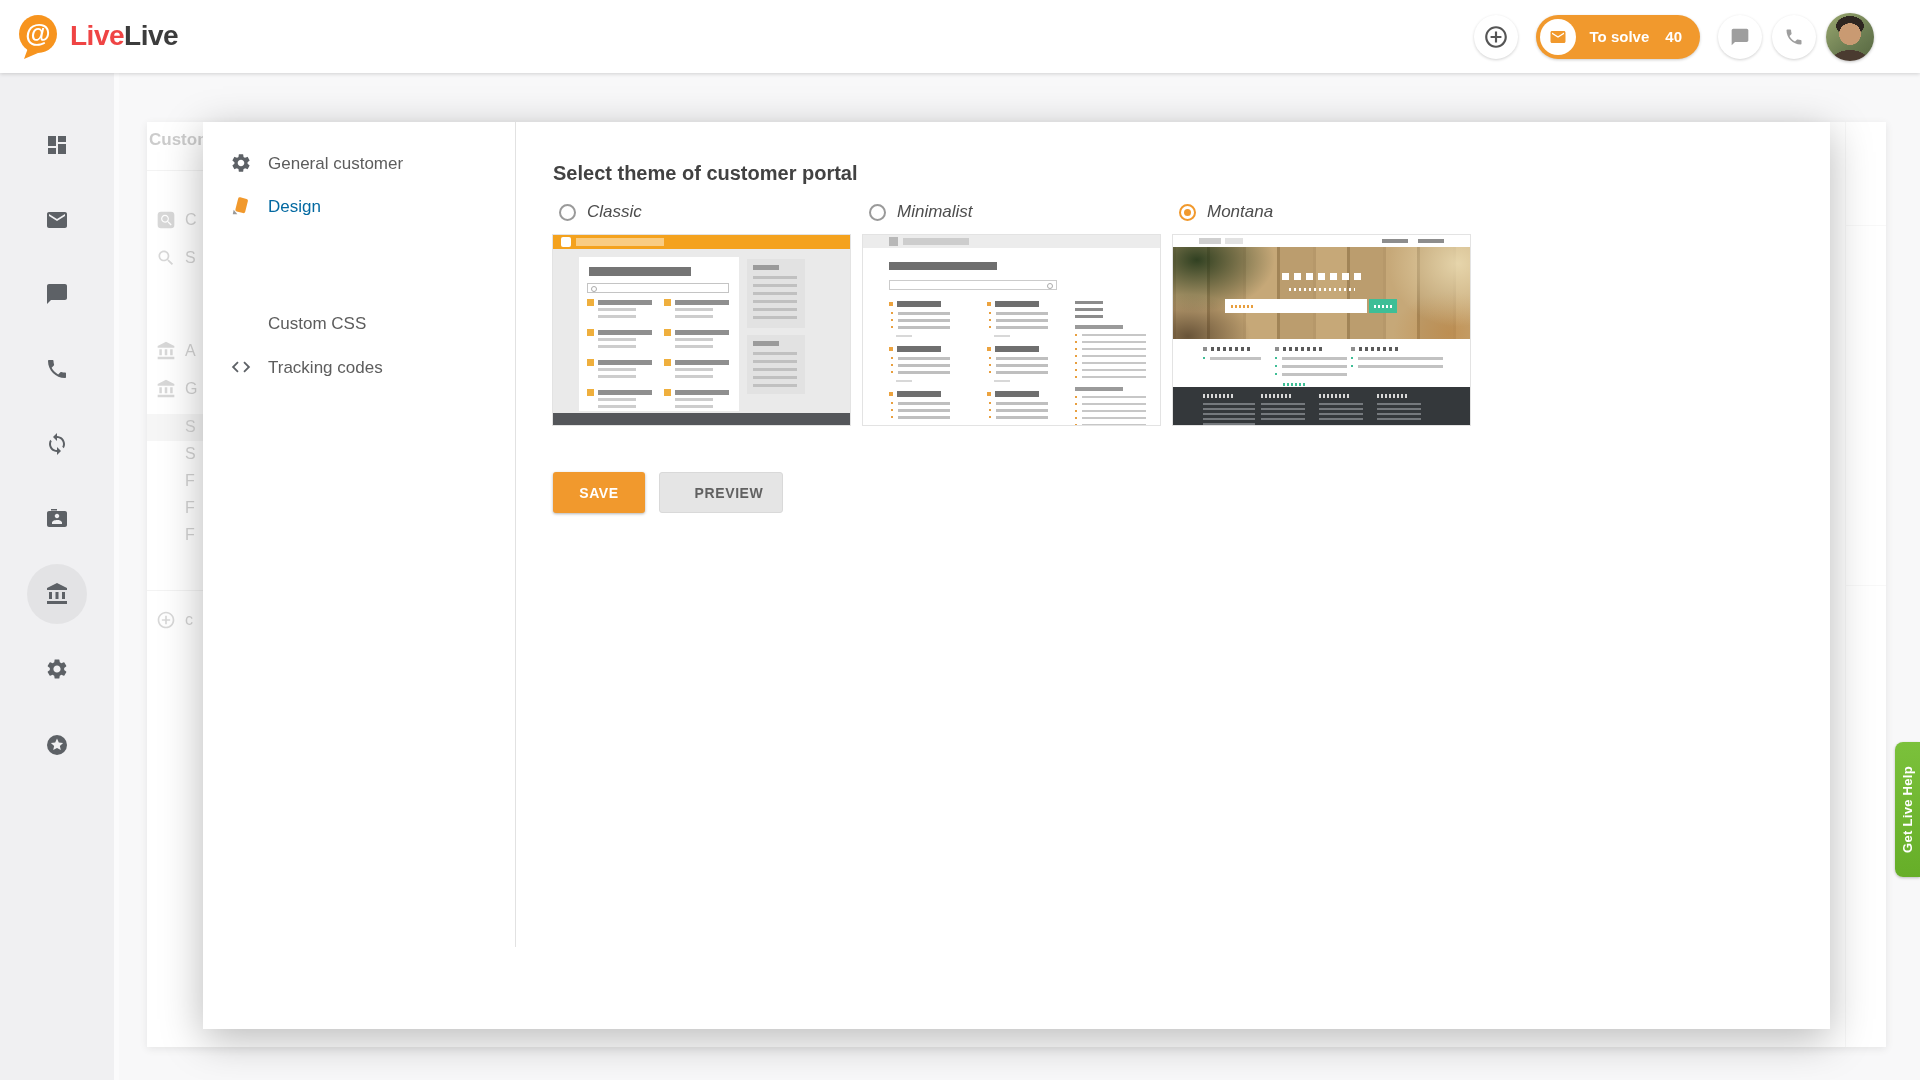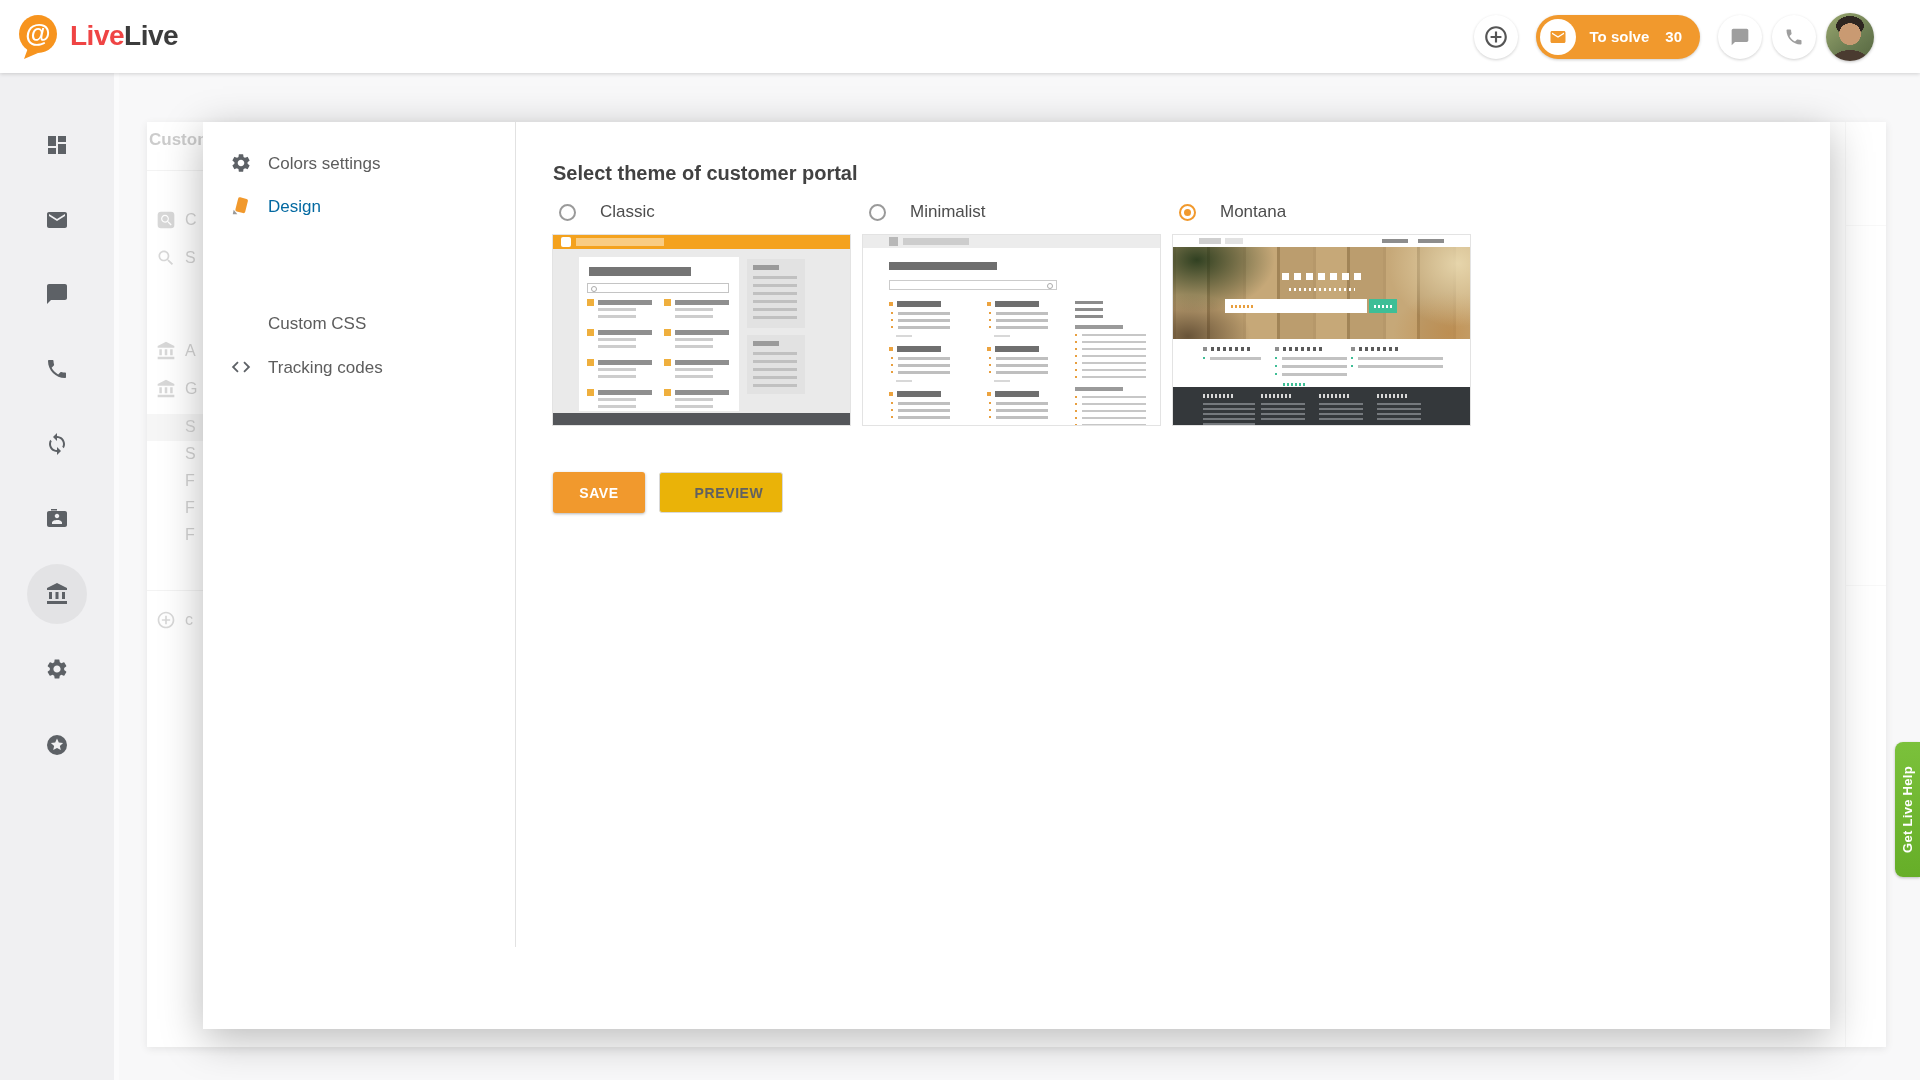--- a/index.html
+++ b/index.html
@@ -60,25 +60,25 @@
   .nav-item .nlabel { position:absolute; left:65px; top:7px; font-size:17px; color:#5d5d5d; }
   .nav-item.active .nlabel { color:#0369a1; }
   .modal-content { position:relative; flex:1; }
   .content-heading { position:absolute; left:37px; top:40px; font-size:20px; font-weight:bold; color:#424242; }
   .theme-grid { position:absolute; left:37px; top:78px; display:flex; gap:13px; }
   .theme-col { width:297px; }
   .radio-row { display:flex; align-items:center; height:24px; margin-bottom:11px; cursor:pointer; }
   .radio { width:17px; height:17px; border-radius:50%; border:2px solid #9a9a9a; margin-left:6px; position:relative; }
   .radio.checked { border-color:#F1992D; }
   .radio.checked::after { content:''; position:absolute; left:3px; top:3px; width:7px; height:7px; border-radius:50%; background:#F1992D; }
-  .radio-label { margin-left:24px; font-size:17px; color:#4d4d4d; }
+  .radio-label { margin-left:11px; font-size:17px; color:#4d4d4d;font-style:italic; }
   .btn-row { position:absolute; left:37px; top:350px; display:flex; gap:14px; }
   .btn { height:41px; border-radius:3px; font-size:14px; font-weight:bold; letter-spacing:.6px; display:flex; align-items:center; justify-content:center; cursor:pointer; }
   .btn-save { width:92px; background:#F1992D; color:#fff; box-shadow:0 1px 3px rgba(0,0,0,.3); }
-  .btn-preview { width:124px; background:#eab308; color:#616161; border:1px solid #d9d9d9;padding-left:16px; }
+  .btn-preview { width:124px; background:#e5e5e5; color:#616161; border:1px solid #d9d9d9;padding-left:16px; }
 
   
   .thumb { width:297px; height:190px; position:relative; overflow:hidden; cursor:pointer; box-shadow:0 0 0 1px #e3e3e3; }
 
   
   .thumb.classic { background:#eaeaea; }
   .c-top { position:absolute; left:0; top:0; width:100%; height:14px; background:#F4A21E; }
   .c-top-sq { position:absolute; left:8px; top:2px; width:10px; height:10px; background:#fff; border-radius:2px; }
   .c-top-bar { position:absolute; left:23px; top:3px; width:88px; height:8px; background:rgba(255,255,255,.45); }
   .c-panel { position:absolute; left:26px; top:22px; width:160px; height:154px; background:#fff; padding:8px; }
@@ -179,21 +179,21 @@
           <path d="M13 7h-2v4H7v2h4v4h2v-4h4v-2h-4V7zm-1-5C6.48 2 2 6.48 2 12s4.48 10 10 10 10-4.48 10-10S17.52 2 12 2zm0 18c-4.41 0-8-3.59-8-8s3.59-8 8-8 8 3.59 8 8-3.59 8-8 8z"></path>
         </svg>
     </div>
     <div class="tosolve">
       <div class="tosolve-circle">
         <svg width="18" height="18" viewBox="0 0 24 24" fill="#F1992D">
             <path d="M20 4H4c-1.1 0-1.99.9-1.99 2L2 18c0 1.1.9 2 2 2h16c1.1 0 2-.9 2-2V6c0-1.1-.9-2-2-2zm0 4l-8 5-8-5V6l8 5 8-5v2z"></path>
           </svg>
       </div>
       <span class="tosolve-label">To solve</span>
-      <span class="tosolve-count">30</span>
+      <span class="tosolve-count">40</span>
     </div>
     <div class="hbtn">
       <svg width="20" height="20" viewBox="0 0 24 24" fill="#9e9e9e">
           <path d="M20 2H4c-1.1 0-2 .9-2 2v18l4-4h14c1.1 0 2-.9 2-2V4c0-1.1-.9-2-2-2z"></path>
         </svg>
     </div>
     <div class="hbtn">
       <svg width="20" height="20" viewBox="0 0 24 24" fill="#9e9e9e">
           <path d="M6.62 10.79c1.44 2.83 3.76 5.14 6.59 6.59l2.2-2.2c.27-.27.67-.36 1.02-.24 1.12.37 2.33.57 3.57.57.55 0 1 .45 1 1V20c0 .55-.45 1-1 1-9.39 0-17-7.61-17-17 0-.55.45-1 1-1h3.5c.55 0 1 .45 1 1 0 1.25.2 2.45.57 3.57.11.35.03.74-.25 1.02l-2.2 2.2z"></path>
         </svg>
@@ -312,21 +312,21 @@
 
 <div class="backdrop"></div>
 
 <div class="modal">
   <div class="modal-body">
     <div class="modal-nav">
       <div class="nav-item" style="top:25px">
         <span class="nicon"><svg viewBox="0 0 24 24">
               <path d="M19.14 12.94c.04-.3.06-.61.06-.94 0-.32-.02-.64-.07-.94l2.03-1.58a.49.49 0 0 0 .12-.61l-1.92-3.32a.488.488 0 0 0-.59-.22l-2.39.96c-.5-.38-1.03-.7-1.62-.94l-.36-2.54a.484.484 0 0 0-.48-.41h-3.84c-.24 0-.43.17-.47.41l-.36 2.54c-.59.24-1.13.57-1.62.94l-2.39-.96a.49.49 0 0 0-.59.22L2.74 8.87c-.12.21-.08.47.12.61l2.03 1.58c-.05.3-.09.63-.09.94s.02.64.07.94l-2.03 1.58a.49.49 0 0 0-.12.61l1.92 3.32c.12.22.37.29.59.22l2.39-.96c.5.38 1.03.7 1.62.94l.36 2.54c.05.24.24.41.48.41h3.84c.24 0 .44-.17.47-.41l.36-2.54c.59-.24 1.13-.56 1.62-.94l2.39.96c.22.08.47 0 .59-.22l1.92-3.32c.12-.22.07-.47-.12-.61l-2.01-1.58zM12 15.6c-1.98 0-3.6-1.62-3.6-3.6s1.62-3.6 3.6-3.6 3.6 1.62 3.6 3.6-1.62 3.6-3.6 3.6z"></path>
             </svg></span>
-        <span class="nlabel">Colors settings</span>
+        <span class="nlabel">General customer</span>
       </div>
       <div class="nav-item active" style="top:68px">
         <span class="nicon"><svg viewBox="0 0 24 24">
               <path fill="#9a9a9a" d="M4 16l4 5H3z"></path>
               <g transform="rotate(14 12 12)">
                 <rect x="7" y="3" width="11" height="16" rx="2" fill="#F1992D"></rect>
               </g>
             </svg></span>
         <span class="nlabel">Design</span>
       </div>

